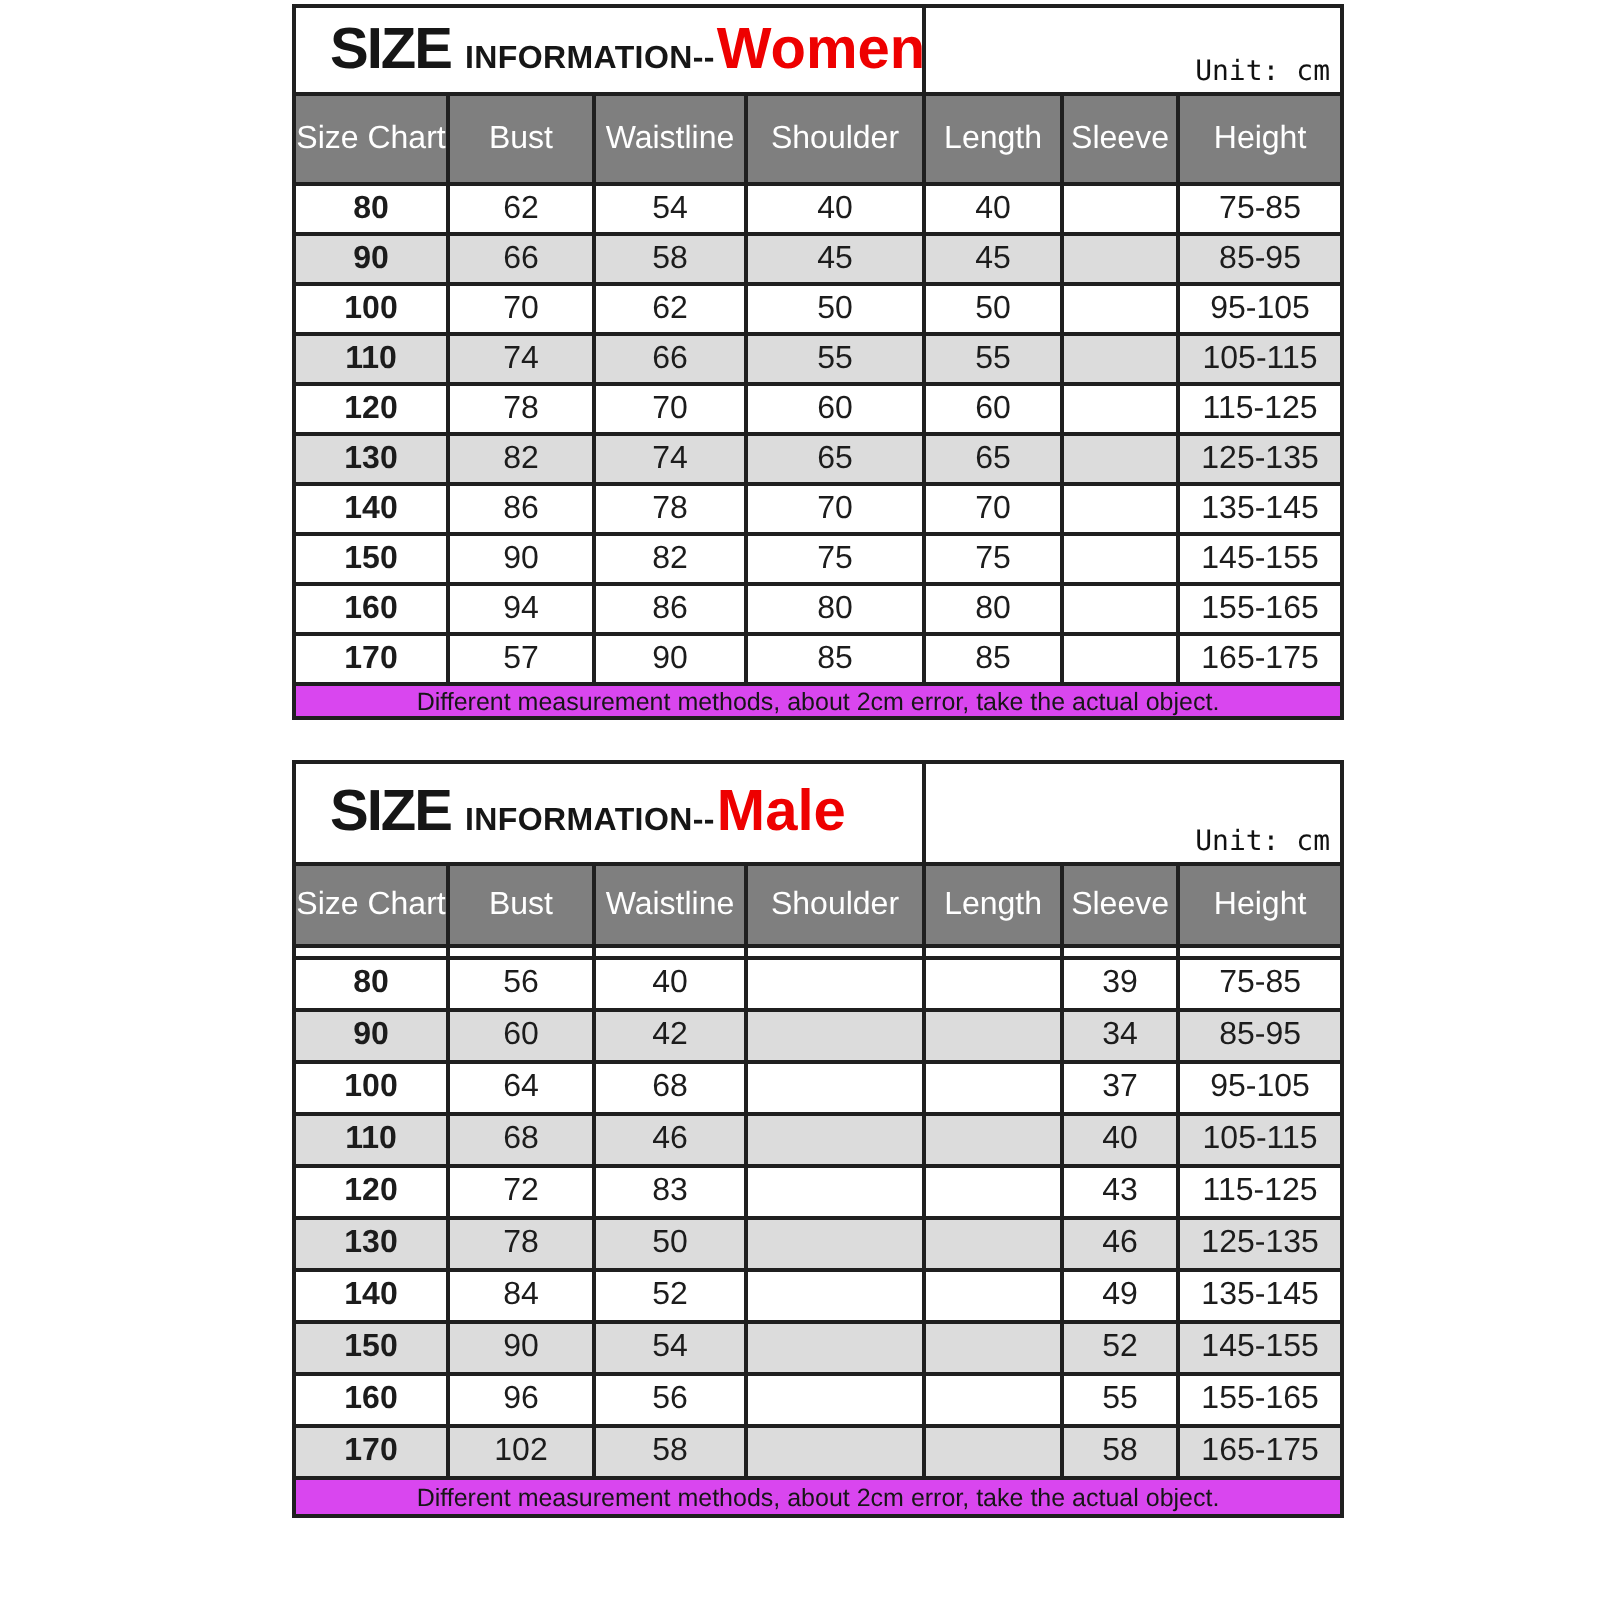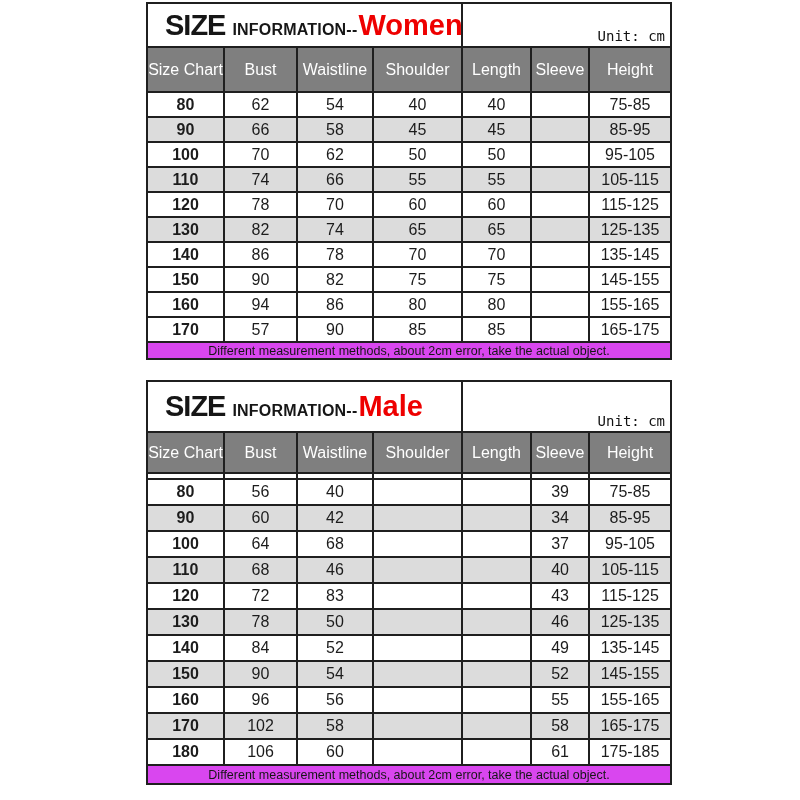--- a/index.html
+++ b/index.html
@@ -304,29 +304,20 @@
           </tr>
           <tr class="data-row shaded">
             <td class="size-col">170</td>
             <td>102</td>
             <td>58</td>
             <td></td>
             <td></td>
             <td>58</td>
             <td>165-175</td>
           </tr>
-          <tr class="data-row">
-            <td class="size-col">180</td>
-            <td>106</td>
-            <td>60</td>
-            <td></td>
-            <td></td>
-            <td>61</td>
-            <td>175-185</td>
-          </tr>
         </tbody>
       <tbody>
           <tr class="footer-row m-footer">
         <td colspan="7">Different measurement methods, about 2cm error, take the actual object.</td>
       </tr>
     </tbody>
       </table>
   </section>
 
 </div>

